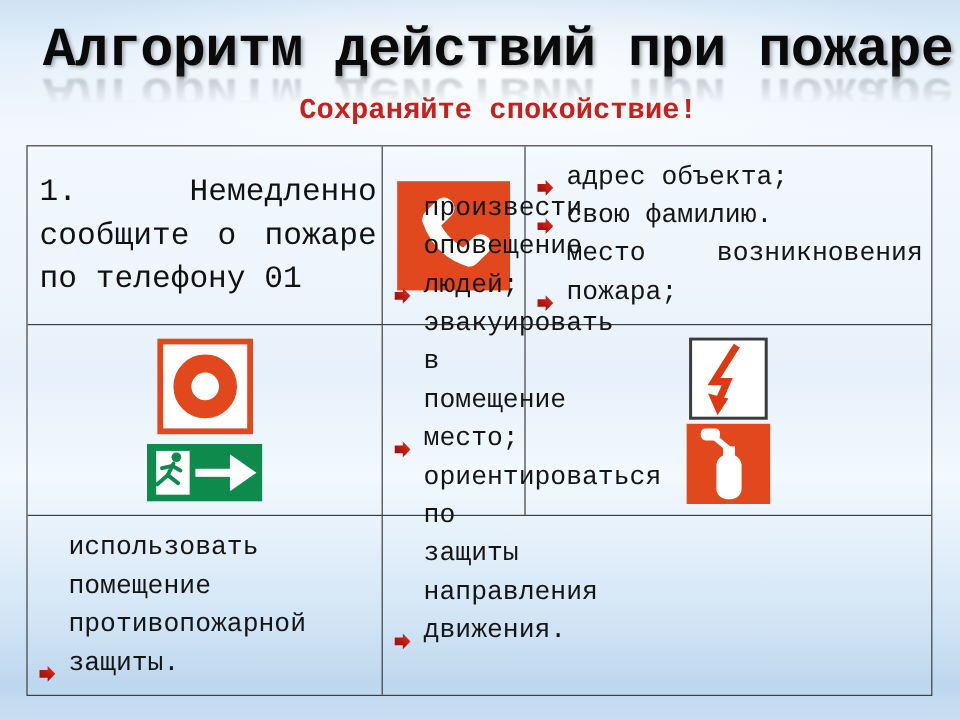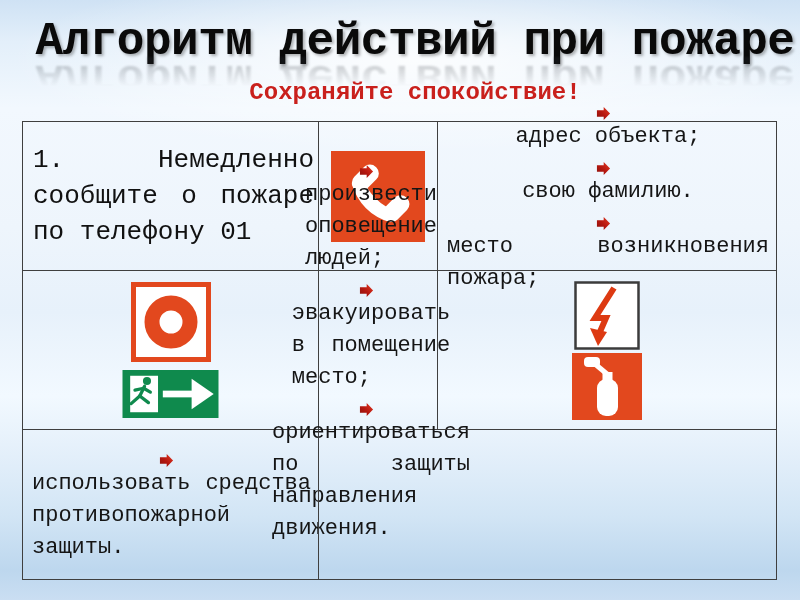--- a/index.html
+++ b/index.html
@@ -44,21 +44,21 @@
     margin:0;width:282px;font-size:26px;line-height:36px;color:#111;
     text-align:justify;hyphens:none;
   }
   .icon-cell{flex-direction:column;justify-content:center;gap:8px;}
   .row3-icons{gap:3px;}
   .sign{display:flex;align-items:center;justify-content:center;flex:none;}
   .sign-phone{width:94px;height:91px;background:#e2481e;}
   .bullets-cell{padding:4px 7px 4px 9px;}
   .row2-pad{padding-right:23px;}
   .bullets{width:100%;}
-  .bullet{display:flex;align-items:center;margin:0;flex-direction:column;}
+  .bullet{display:flex;align-items:flex-end;margin:0;}
   .bullet-arrow{flex:none;margin:8px 10px 0 0;}
   .bullet-text{
     display:block;flex:1;min-width:0;font-size:22px;line-height:32px;color:#151515;
     text-align:justify;hyphens:none;
   }
 </style>
 </head>
 <body>
 
 <svg width="0" height="0" style="position:absolute" aria-hidden="true">
@@ -182,19 +182,19 @@
           <rect x="12" y="4" width="16" height="10" rx="4" fill="#ffffff"></rect>
         </svg>
       </div>
     </div>
     <div class="cell bullets-cell">
       <div class="bullets">
         <div class="bullet">
           <svg class="bullet-arrow" width="15" height="15" viewBox="0 0 16 16">
               <polygon points="1,4.6 8.2,4.6 8.2,1 15,8 8.2,15 8.2,11.4 1,11.4" fill="url(#gradArrow)"></polygon>
             </svg>
-          <span class="bullet-text">использовать средства противопожарной защиты.</span>
+          <span class="bullet-text">использовать помещение противопожарной защиты.</span>
         </div>
       </div>
     </div>
 
   </div>
 </div>
 
 </body></html>

